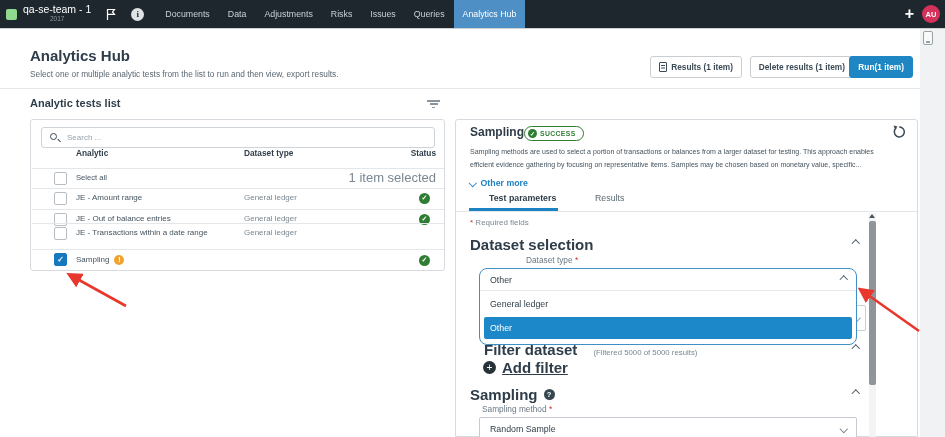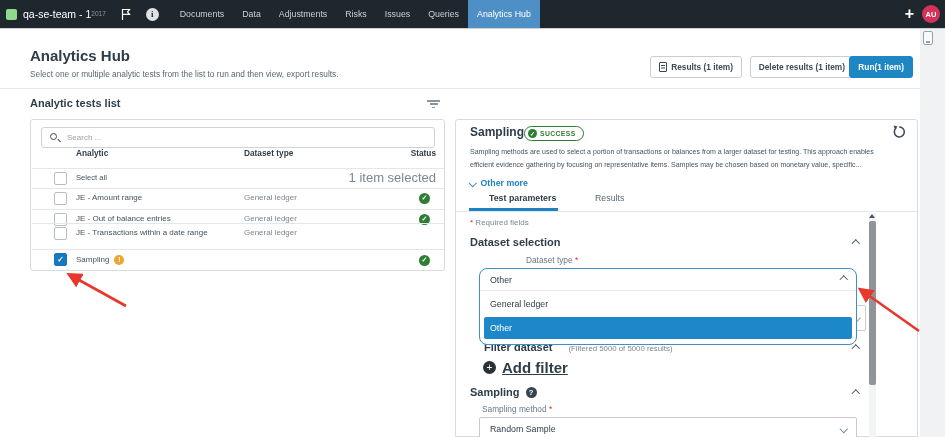--- a/index.html
+++ b/index.html
@@ -6,21 +6,21 @@
   * { box-sizing: border-box; margin: 0; padding: 0; }
   html,body { background:#fff; }
   body { font-family: "Liberation Sans", sans-serif; color:#44535e; }
   .page { position:relative; width:945px; height:437px; background:#fff; overflow:hidden; }
 
   
   .navbar { position:absolute; top:0; left:0; width:945px; height:28px; background:#1f272e;
             display:flex; align-items:center; z-index:20; }
   .navbar-underline { position:absolute; top:28px; left:0; width:945px; height:1px; background:#ccd1d5; z-index:20; }
   .team-logo { width:11px; height:11px; background:#8fd98f; border-radius:2px; margin:0 6px 0 6px; }
-  .team-block { display:flex; flex-direction:row; line-height:10px; }
+  .team-block { display:flex; flex-direction:column; line-height:10px; }
   .team-name { color:#fff; font-size:10.5px; }
   .team-year { color:#8d98a1; font-size:6.5px; text-align:center; }
   .nav-ic { margin-left:14px; display:flex; align-items:center; }
   .info-circle { width:13px; height:13px; border-radius:50%; background:#dfe3e6; color:#1f272e;
                  font-size:9px; font-weight:bold; display:flex; align-items:center; justify-content:center;
                  font-family:"Liberation Serif", serif; }
   .nav-items { display:flex; height:100%; align-items:center; margin-left:12px; }
   .nav-item { padding:0 9px; font-size:8.8px; color:#c9d1d8; height:100%; display:flex; align-items:center; cursor:pointer; }
   .nav-item.active { background:#4e90c5; color:#fff; }
   .nav-right { margin-left:auto; display:flex; align-items:center; gap:8px; padding-right:5px; }
@@ -98,21 +98,21 @@
   .tab-underline { position:absolute; left:469px; top:208px; width:89px; height:2.5px; background:#1d82c4; }
   .tab-line { position:absolute; left:456px; top:211px; width:461px; height:1px; background:#e3e6e9; }
 
   .scroll-track { position:absolute; left:869px; top:213px; width:7px; height:224px; background:#f3f4f5; }
   .scroll-up { position:absolute; left:869px; top:214px; width:0; height:0;
                border-left:3.5px solid transparent; border-right:3.5px solid transparent; border-bottom:4px solid #4a5560; }
   .scroll-thumb { position:absolute; left:869px; top:221px; width:7px; height:164px; background:#8f9599; border-radius:2px; cursor:grab; }
 
   .req-note { position:absolute; left:470px; top:218px; font-size:8px; color:#7a8791; }
   .star { color:#d32f2f; }
-  .sec-title { font-size:11px; font-weight:bold; color:#2e3d49; }
+  .sec-title { font-size:15px; font-weight:bold; color:#2e3d49; }
   .chev { display:inline-block; width:5.5px; height:5.5px; border-right:1.4px solid currentColor; border-bottom:1.4px solid currentColor; }
   .chev.down { transform:rotate(45deg); }
   .chev.up { transform:rotate(-135deg); }
   .sec-chev { position:absolute; left:853px; color:#3c4a54; cursor:pointer; }
   .field-label { font-size:8.3px; color:#6b7883; }
 
   .combo { position:absolute; left:479px; top:268px; width:378px; background:#fff;
            border:1px solid #3d8fc6; border-radius:8px; z-index:6; }
   .combo-control { height:22px; display:flex; align-items:center; padding:0 10px; font-size:8.8px; color:#2e3d49;
                    border-bottom:1px solid #e6eaec; cursor:pointer; }

